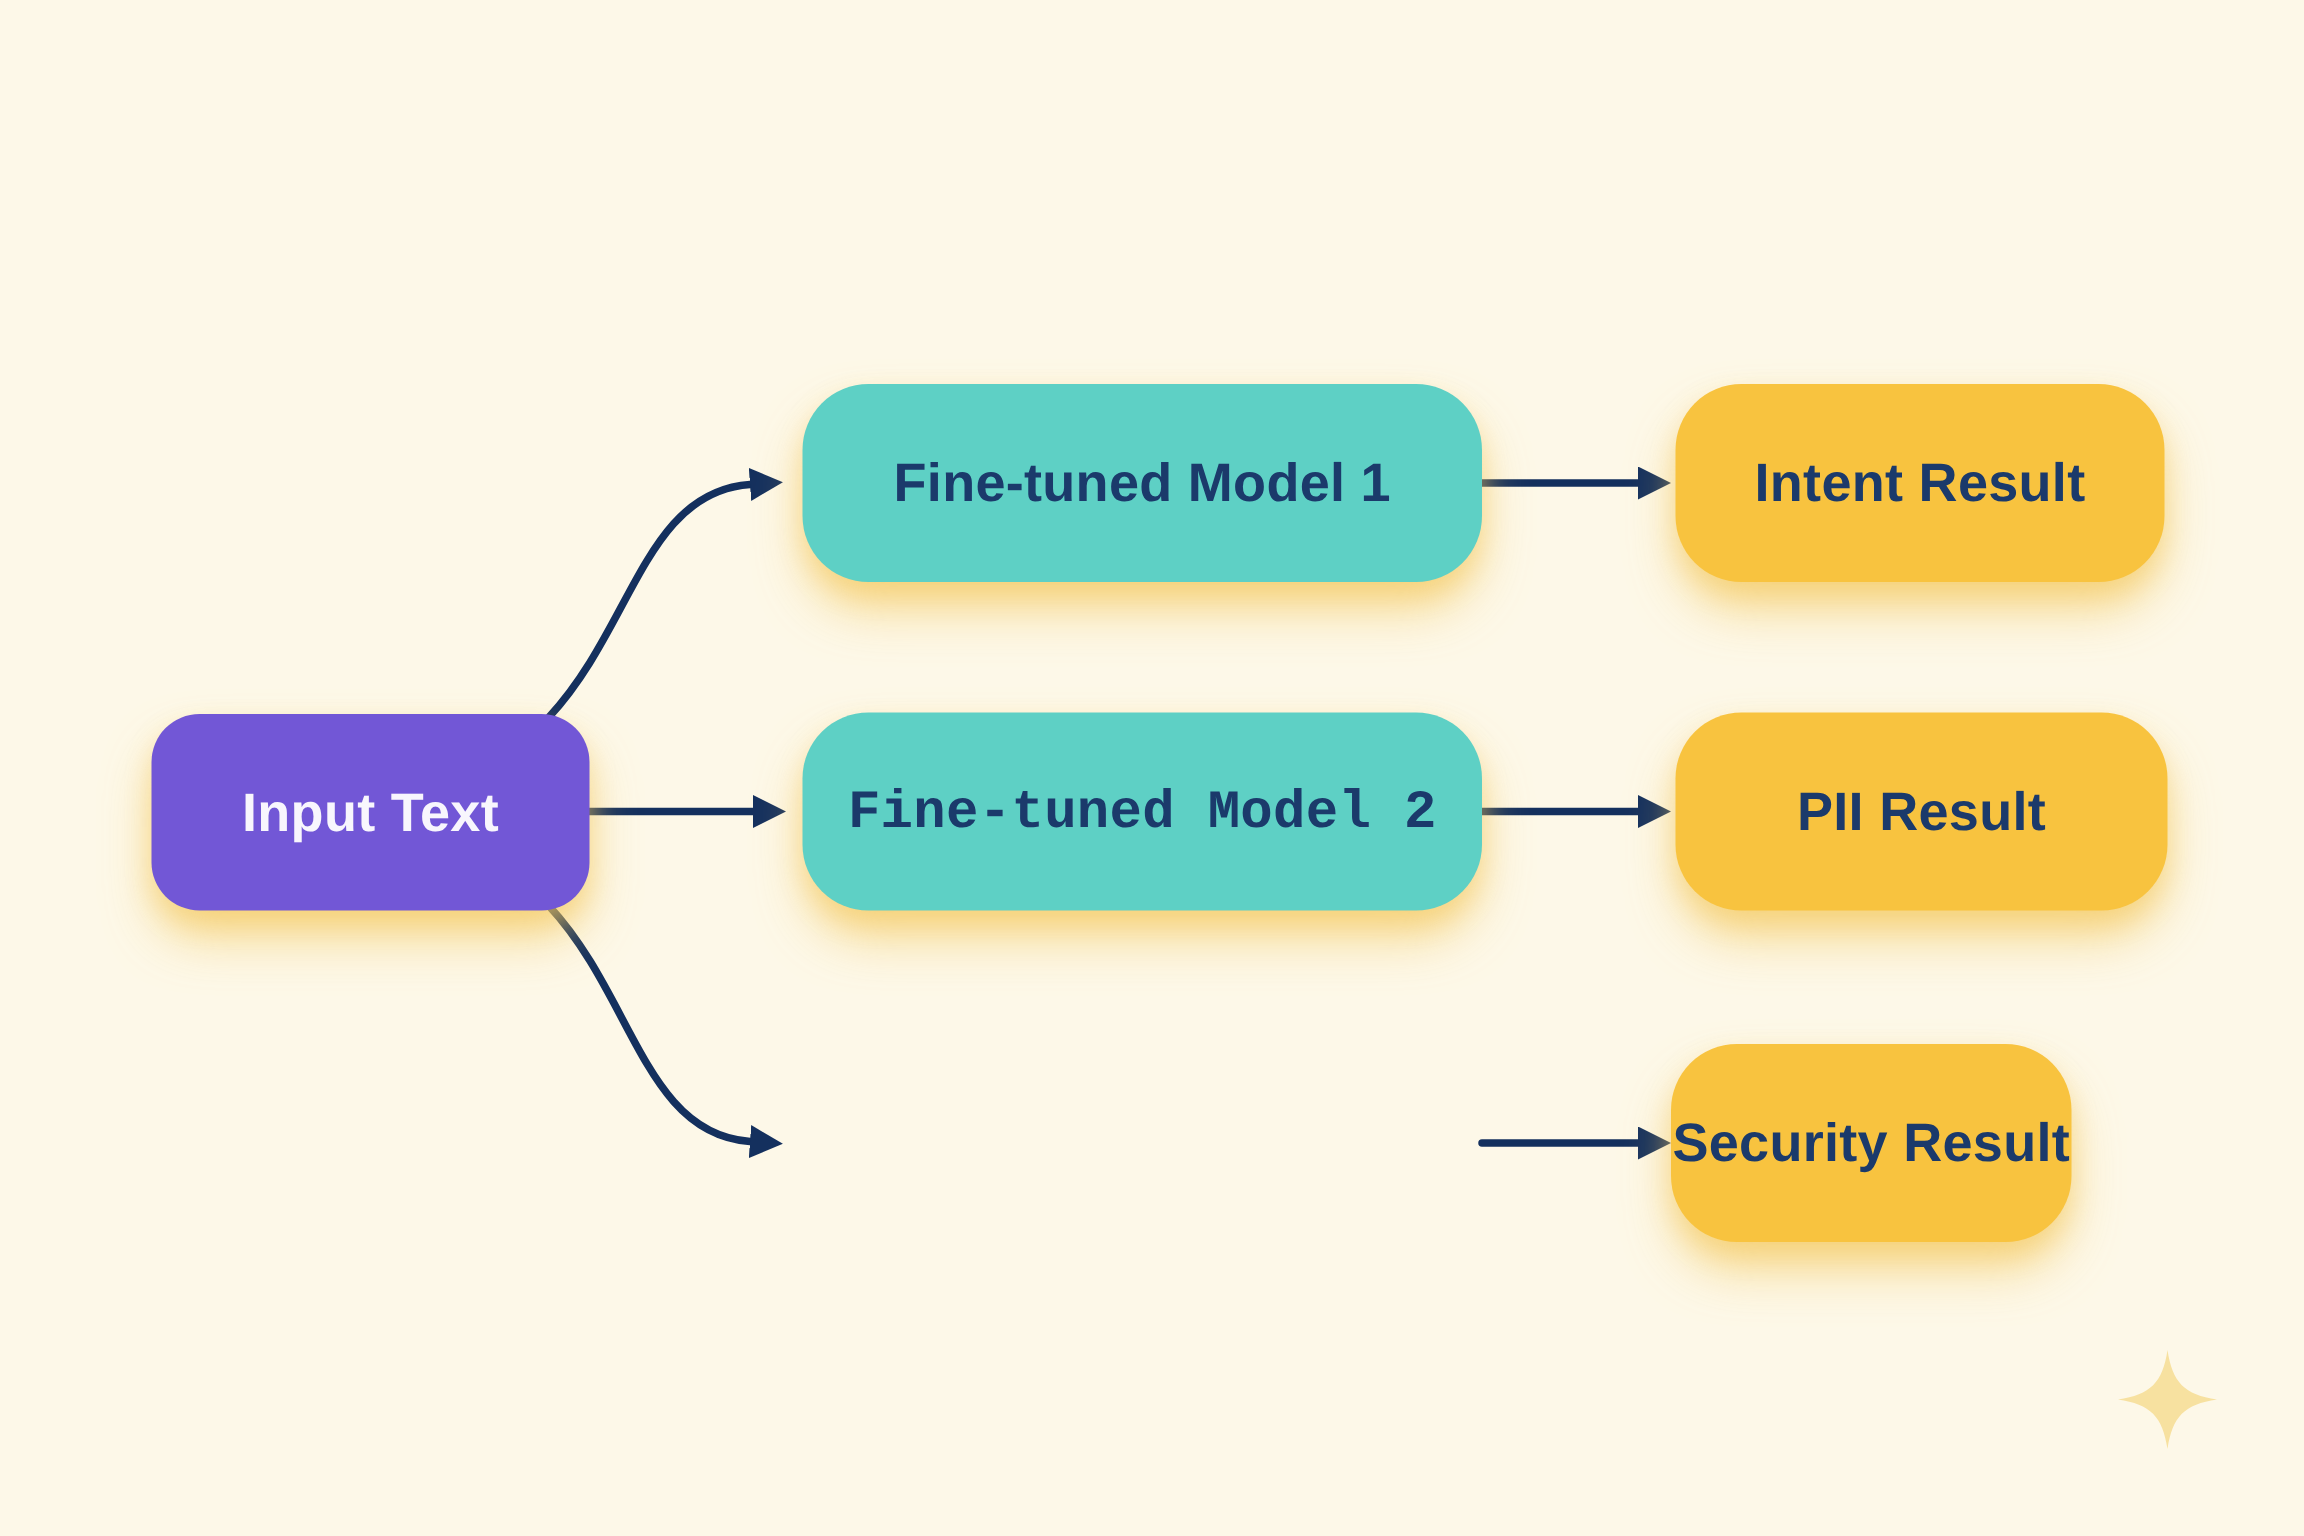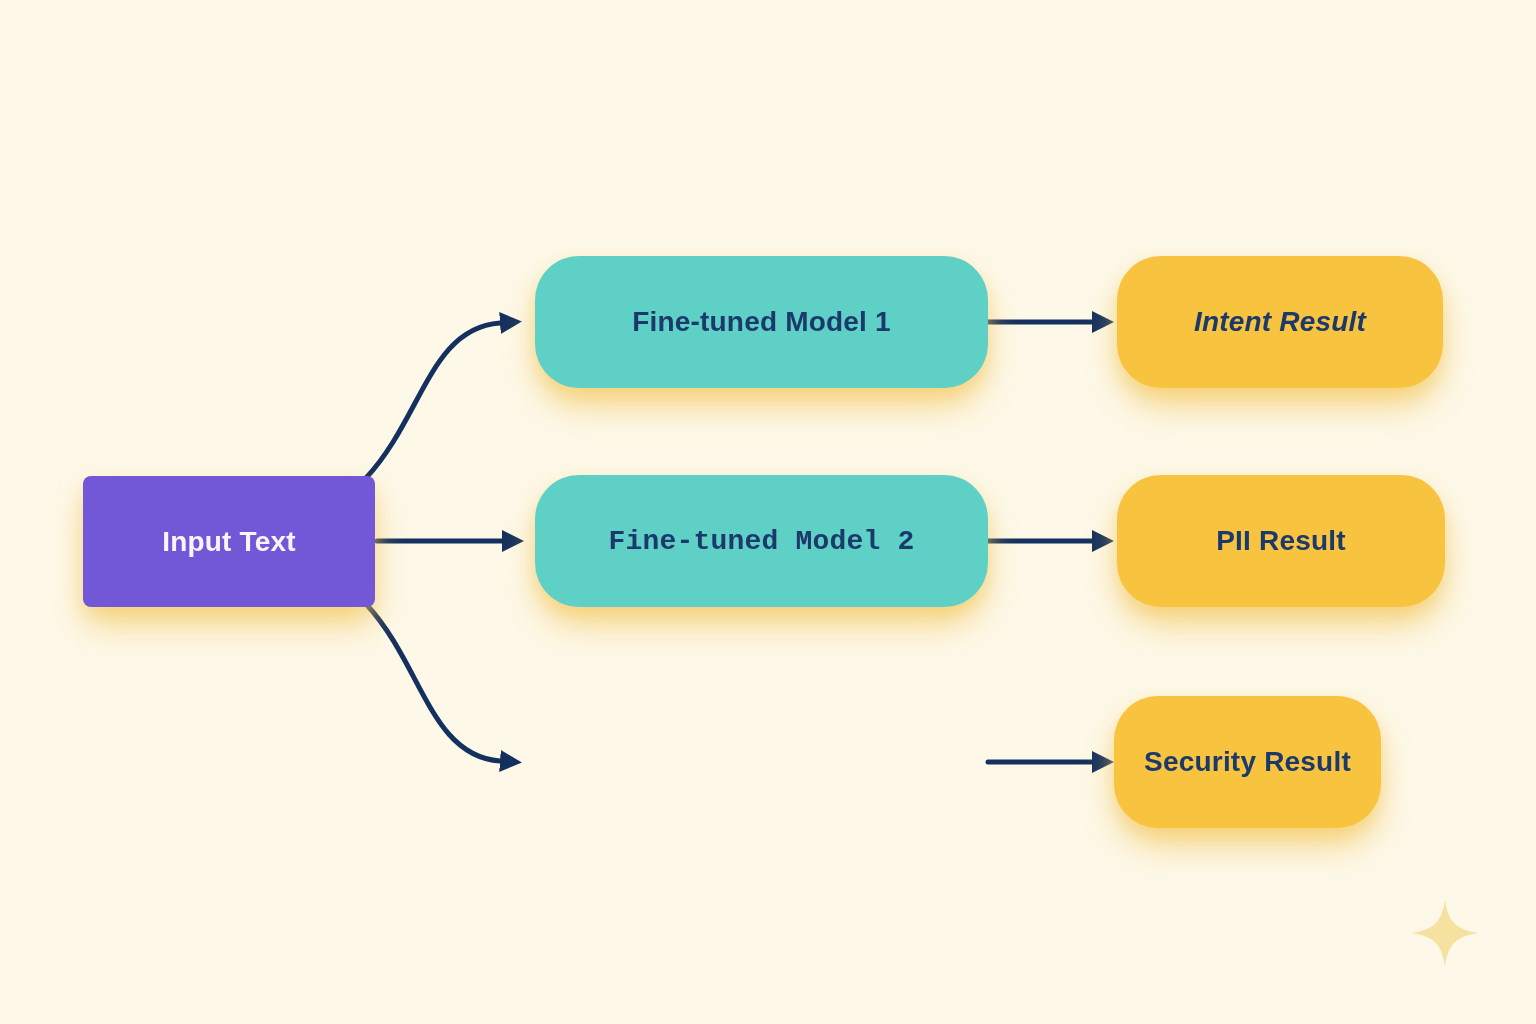--- a/index.html
+++ b/index.html
@@ -14,48 +14,48 @@
     height: 1024px;
     background: #fdf8e8;
     overflow: hidden;
   }
   .node {
     position: absolute;
     display: flex;
     align-items: center;
     justify-content: center;
     font-weight: 700;
-    font-size: 28px;
+    font-size: 36px;
     letter-spacing: 0.2px;
     box-shadow: 0 20px 34px -4px rgba(244, 200, 92, 0.72),
                 0 8px 16px rgba(244, 200, 92, 0.35);
   }
   .node-input {
-    left: 83px; top: 476px;
+    left: 101px; top: 476px;
     width: 292px; height: 131px;
     background: #7257d6;
     color: #f8f6fd;
-    border-radius: 8px;
+    border-radius: 32px;
   }
   .node-model {
     width: 453px; height: 132px;
     background: #5ed0c5;
     color: #1b3a6b;
     border-radius: 44px;
   }
   .node-model-1 { left: 535px; top: 256px; }
   .node-model-2 { left: 535px; top: 475px; font-family: Liberation Mono, monospace; }
   .node-model-3 { left: 532px; top: 696px; }
   .node-result {
     width: 330px; height: 132px;
     background: #f8c33f;
     color: #1b3a6b;
     border-radius: 44px;
   }
-  .node-result-1 { left: 1117px; top: 256px; width: 326px; font-style: italic; }
+  .node-result-1 { left: 1117px; top: 256px; width: 326px; }
   .node-result-2 { left: 1117px; top: 475px; width: 328px; }
   .node-result-3 { left: 1114px; top: 696px; width: 267px; }
   .edges-layer {
     position: absolute;
     left: 0; top: 0;
     width: 1536px; height: 1024px;
     pointer-events: none;
   }
   .sparkle {
     position: absolute;

